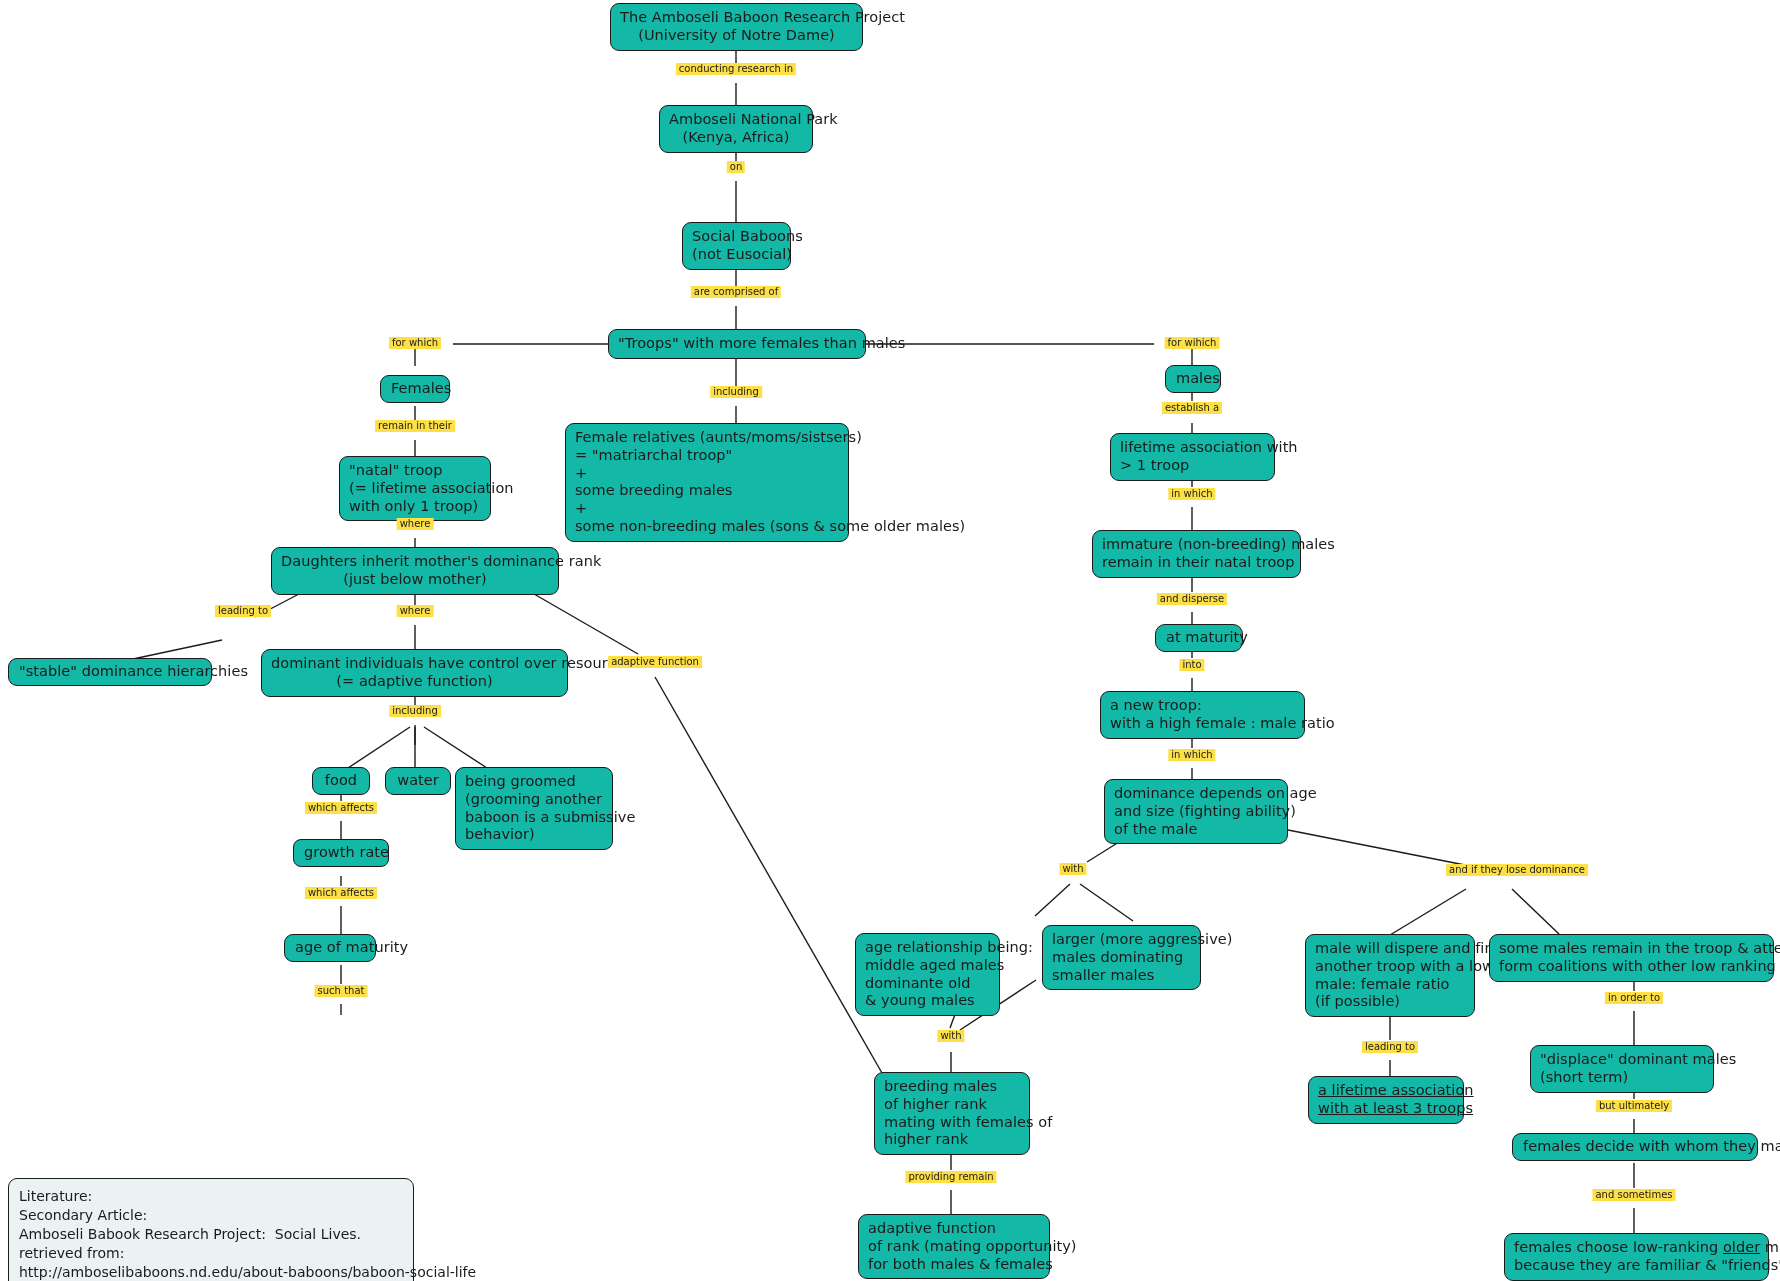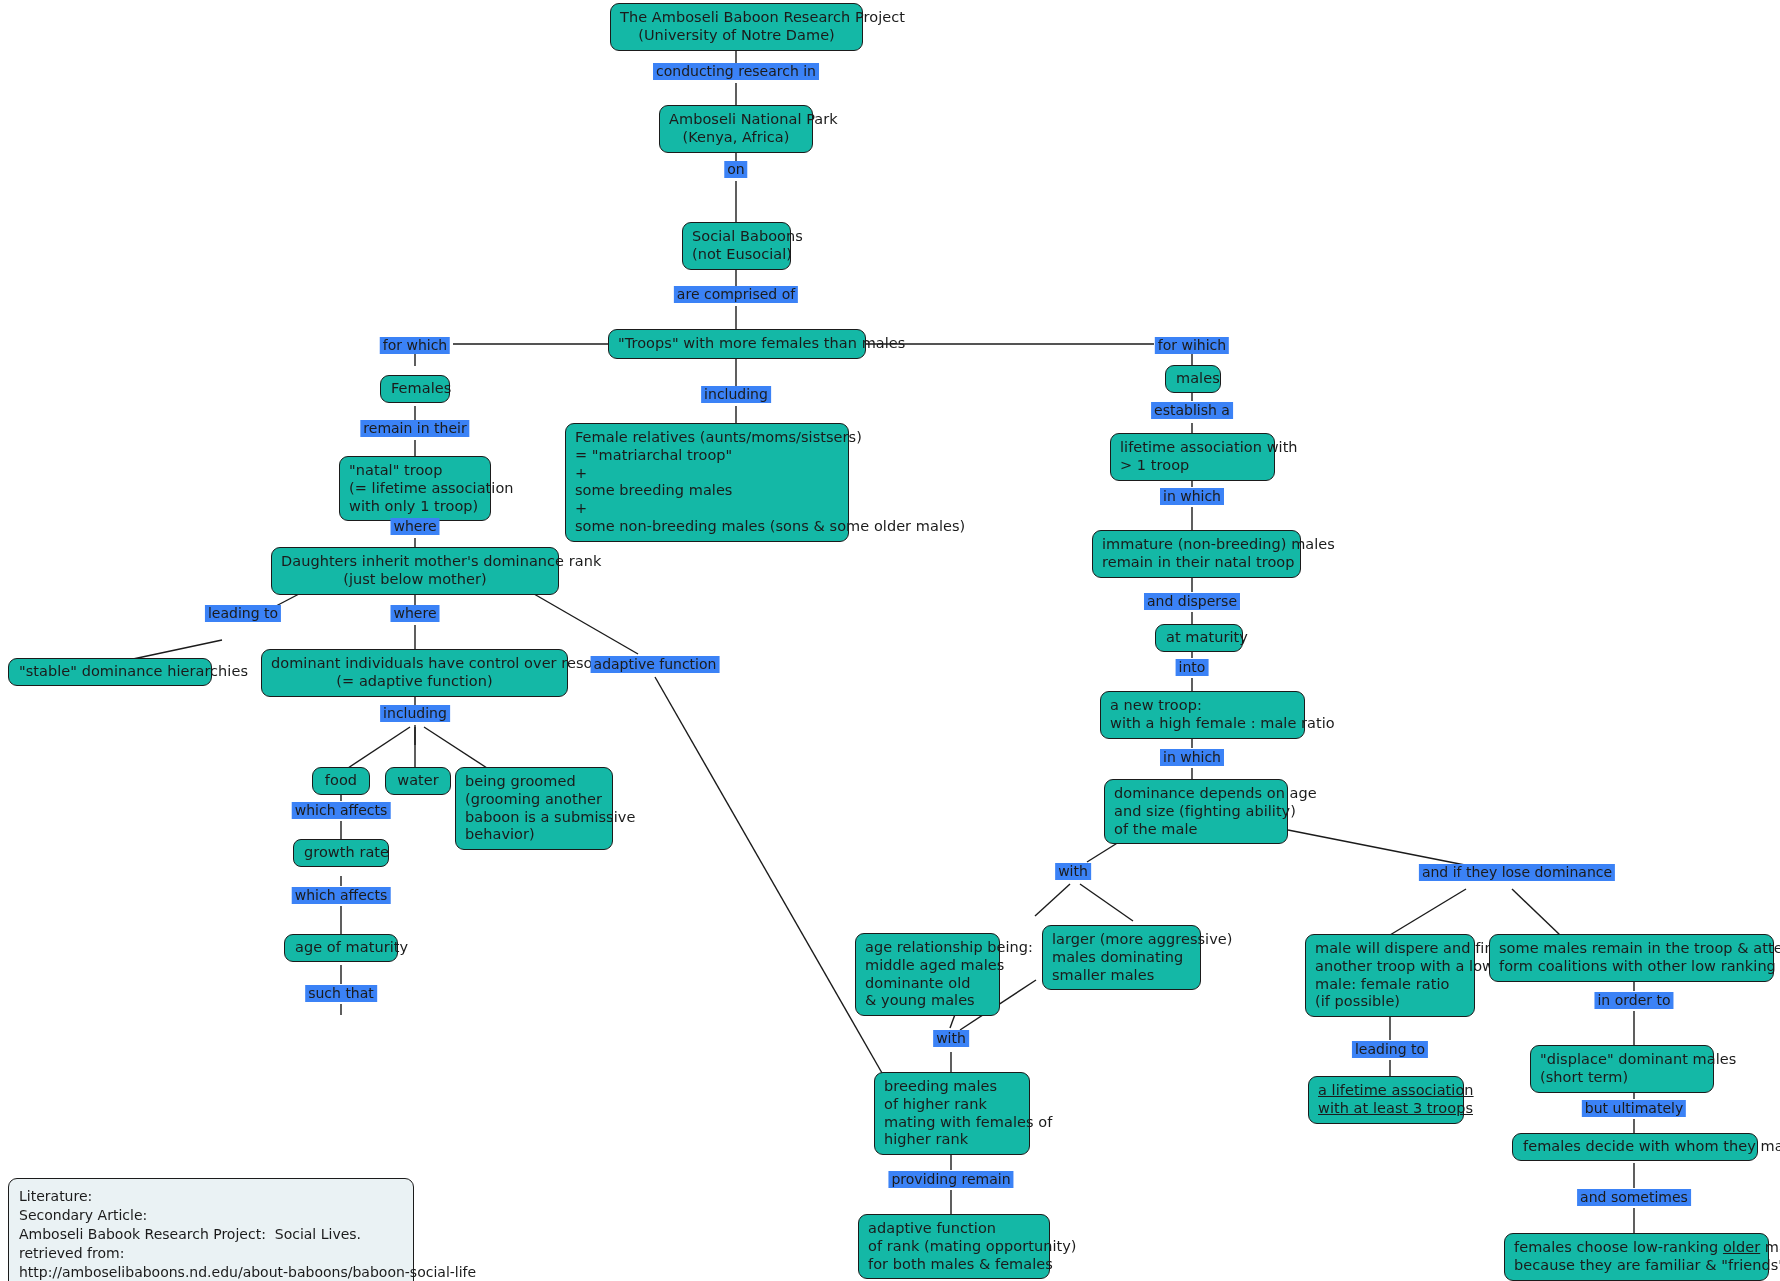--- a/index.html
+++ b/index.html
@@ -31,24 +31,24 @@
     line-height:1.23;
     padding:5px 9px;
     white-space:pre;
     letter-spacing:0.05px;
   }
   .node.center{text-align:center;}
   .node.small{font-size:14.5px;padding:4px 10px;}
   .lbl{
     position:absolute;
     color:#1b1b1b;
-    font-size:14px;
+    font-size:10px;
     line-height:1.2;
     white-space:pre;
-    background:#3b82f6;
+    background:#fde047;
     padding:0 3px;
   }
   .lbl.c{transform:translateX(-50%);}
   .lit{
     position:absolute;
     box-sizing:border-box;
     background:#eaf2f4;
     border:1.4px solid #1b1b1b;
     border-radius:9px;
     font-size:14px;
@@ -196,32 +196,32 @@
 
   <div class="node center small" style="left:385px;top:767px;width:66px;">water</div>
 
   <div class="node" style="left:455px;top:767px;width:158px;">being groomed
 (grooming another
 baboon is a submissive
 behavior)</div>
 
   <div class="node center small" style="left:293px;top:839px;width:96px;border-radius:8px;">growth rate</div>
 
-  <div class="node center small" style="left:284px;top:934px;width:114px;">age of maturity</div>
+  <div class="node center small" style="left:284px;top:934px;width:92px;">age of maturity</div>
 
 
   <div class="node center small" style="left:1165px;top:365px;width:56px;">males</div>
 
   <div class="node" style="left:1110px;top:433px;width:165px;">lifetime association with
 &gt; 1 troop</div>
 
   <div class="node" style="left:1092px;top:530px;width:209px;">immature (non-breeding) males
 remain in their natal troop</div>
 
-  <div class="node center small" style="left:1155px;top:624px;width:88px;">at maturity</div>
+  <div class="node center small" style="left:1155px;top:624px;width:88px;border-radius:10px;">at maturity</div>
 
   <div class="node" style="left:1100px;top:691px;width:205px;">a new troop:
 with a high female : male ratio</div>
 
   <div class="node" style="left:1104px;top:779px;width:184px;">dominance depends on age
 and size (fighting ability)
 of the male</div>
 
   <div class="node" style="left:855px;top:921px;width:145px;margin-top:12px;">age relationship being:
 middle aged males

